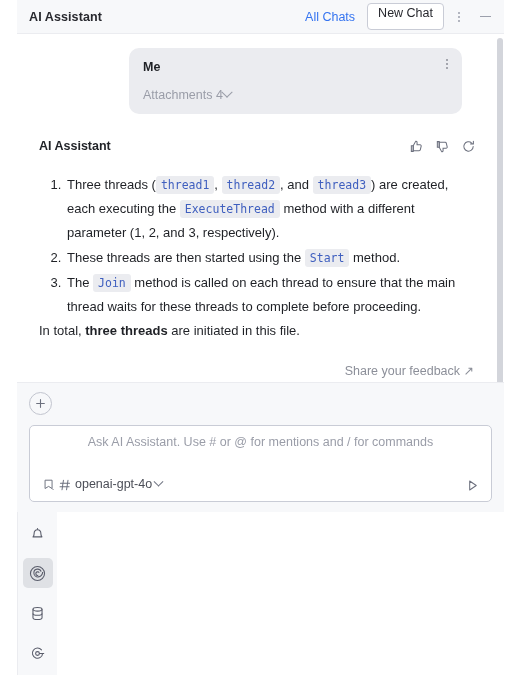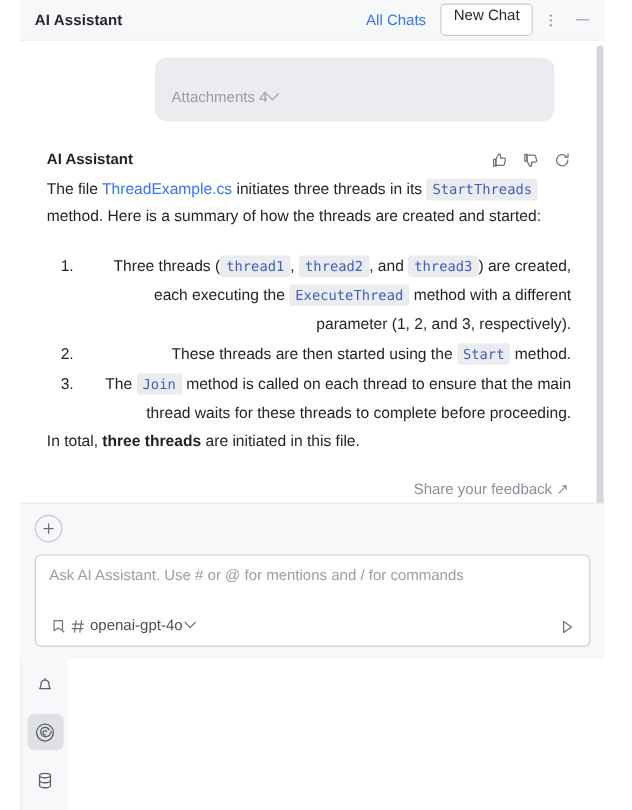--- a/index.html
+++ b/index.html
@@ -215,21 +215,21 @@
     padding: 2px 5px;
     color: #3f5fbf;
     white-space: nowrap;
   }
   ol.steps {
     margin: 19px 0 0 0;
     padding-left: 26px;
     font-size: 13px;
     line-height: 24px;
   }
-  ol.steps li { margin-bottom: 1px; padding-left: 2px; text-align: right; }
+  ol.steps li { margin-bottom: 1px; padding-left: 2px; }
   .total {
     margin-top: 19px;
     font-size: 13px;
     line-height: 22px;
   }
   .total b { font-weight: bold; }
   .feedback-row {
     text-align: right;
     margin-top: 18px;
     padding-right: 2px;
@@ -269,20 +269,21 @@
     padding: 9px 11px 8px 11px;
     box-sizing: border-box;
     display: flex;
     flex-direction: column;
     cursor: text;
   }
   .placeholder {
     font-size: 12.5px;
     color: #9a9da8;
     flex: 1 1 auto;
+    text-align: center;
   }
   .input-footer {
     display: flex;
     align-items: flex-start;
     color: #6c707e;
   }
   .model-name {
     font-size: 12.5px;
     color: #4b4e57;
     cursor: pointer;
@@ -350,20 +351,28 @@
           </span>
       </span>
       <span class="icon-btn">
         <span class="minimize-bar"></span>
       </span>
     </div>
 
     <div class="chat-area">
 
       <div class="user-bubble">
+        <div class="bubble-head">
+          <span class="msg-author">Me</span>
+          <span class="kebab bubble-kebab">
+              <i></i>
+              <i></i>
+              <i></i>
+            </span>
+        </div>
         <div class="attachments">
           <span>Attachments 4</span>
           <span class="chev"></span>
         </div>
       </div>
 
       <div class="assistant">
         <div class="assistant-head">
           <span class="msg-author">AI Assistant</span>
           <span class="assistant-actions">
@@ -382,27 +391,20 @@
             <span class="act">
               <svg width="15" height="15" viewBox="0 0 16 16" fill="none" stroke="currentColor" stroke-width="1.1" stroke-linecap="round">
                 <path d="M13 8a5 5 0 1 1-1.6-3.7"></path>
                 <path d="M13.2 2.3v2.9h-2.9"></path>
               </svg>
             </span>
           </span>
         </div>
 
         <div class="assistant-body">
-          <p>
-            <span>The file</span>
-            <span class="filelink">ThreadExample.cs</span>
-            <span>initiates three threads in its</span>
-            <code class="cd">StartThreads</code>
-            <span>method. Here is a summary of how the threads are created and started:</span>
-          </p>
 
           <ol class="steps">
             <li>
               <span>Three threads (</span><code class="cd">thread1</code><span>,</span>
               <code class="cd">thread2</code><span>, and</span>
               <code class="cd">thread3</code><span>) are created, each executing the</span>
               <code class="cd">ExecuteThread</code>
               <span>method with a different parameter (1, 2, and 3, respectively).</span>
             </li>
             <li>

